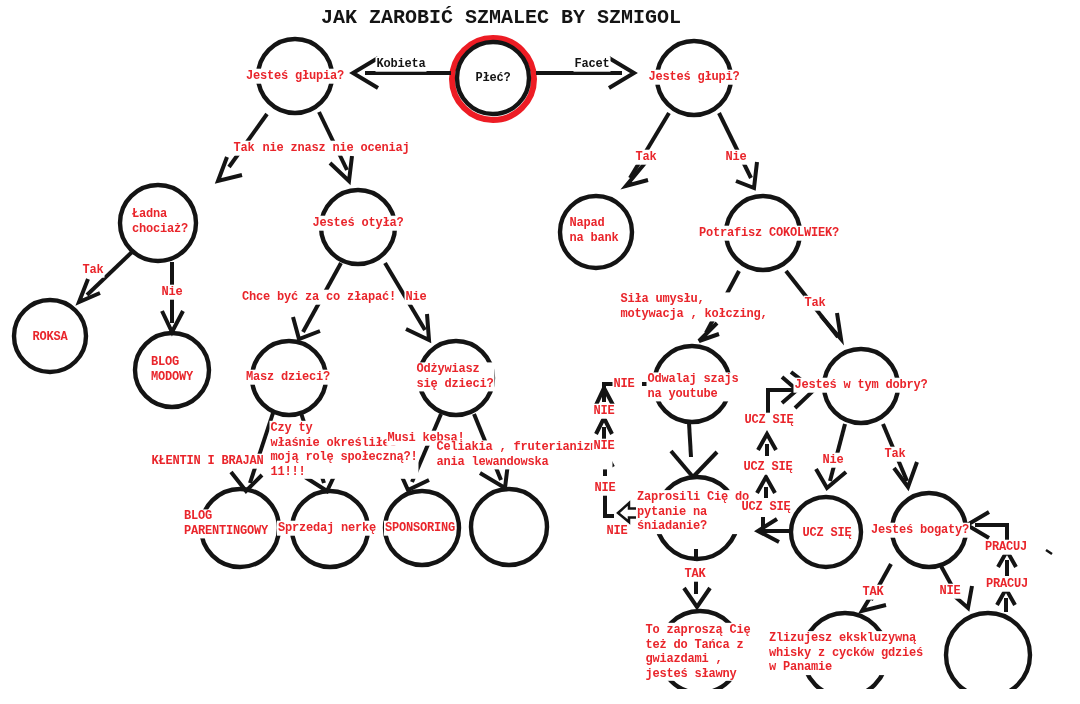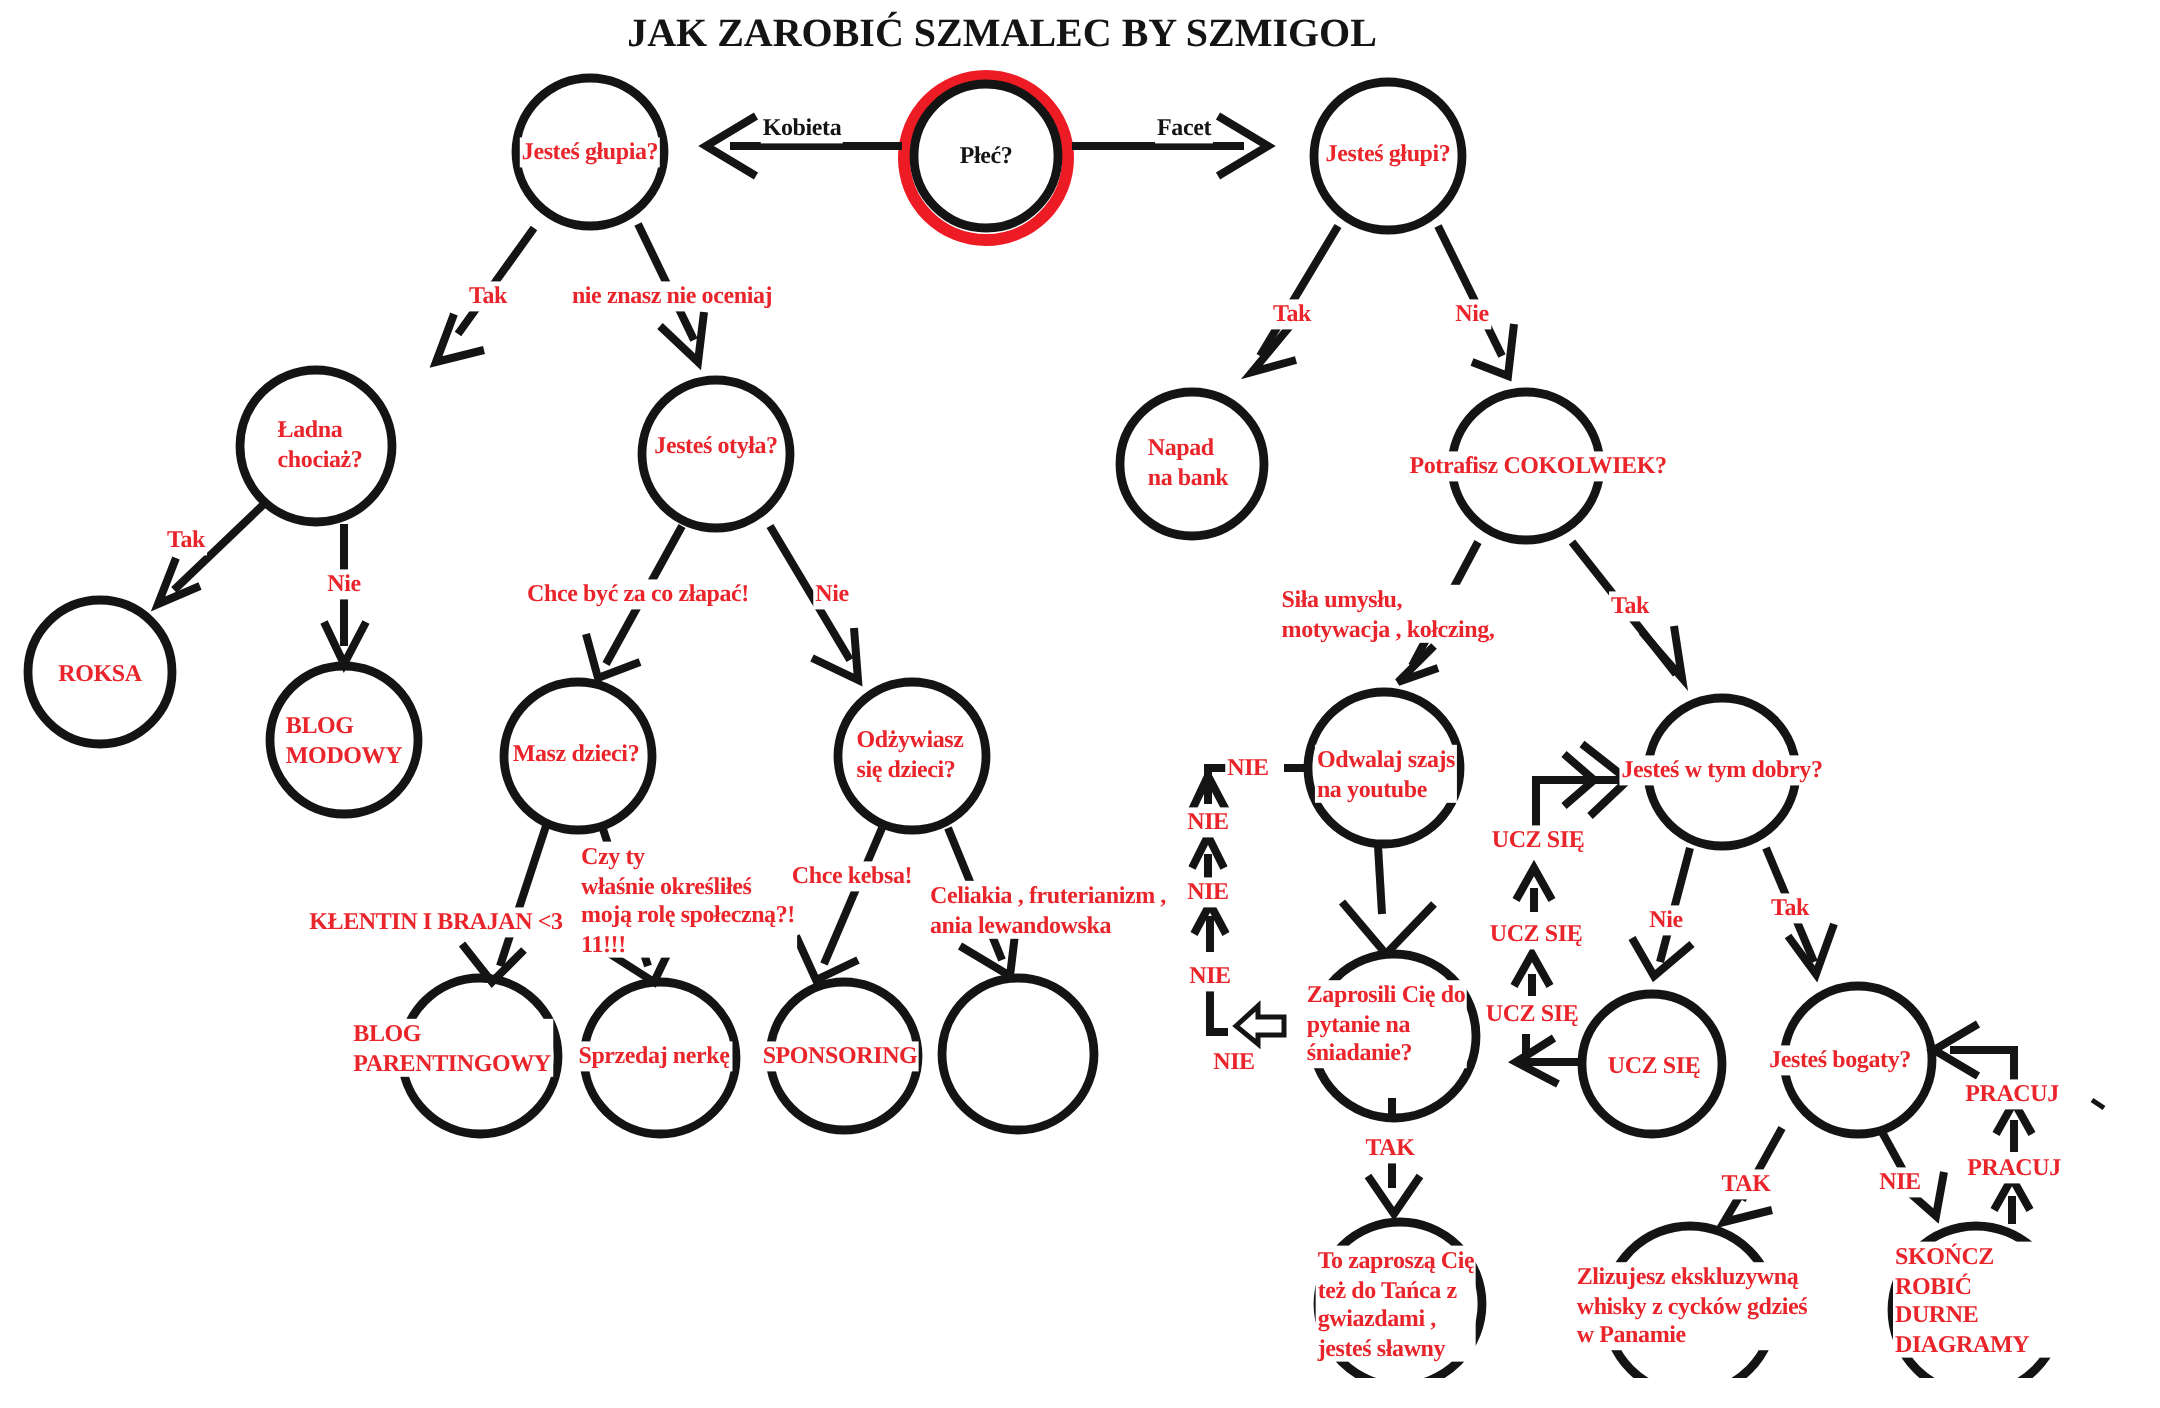--- a/index.html
+++ b/index.html
@@ -1,17 +1,17 @@
 <!DOCTYPE html>
 <html style="--red: #e9252b; --ring_red: #ed1c24; --ink: #141414;"><head>
 <meta charset="utf-8">
 <style>
   html,body{margin:0;padding:0;background:#ffffff;}
   .canvas{position:relative;width:1080px;height:689px;background:#fff;
-          font-family:Liberation Serif, serif;overflow:hidden;}
+          font-family:Liberation Mono, monospace;overflow:hidden;}
   .canvas svg{position:absolute;left:0;top:0;}
   .c  {fill:none;stroke:var(--ink,#141414);stroke-width:4.4px;}
   .ring{fill:none;stroke:var(--ring_red,#ed1c24);stroke-width:6px;}
   .ln {fill:none;stroke:var(--ink,#141414);stroke-width:4px;}
   .thin{fill:none;stroke:var(--ink,#141414);stroke-width:2.5px;}
   .blk{fill:#ffffff;stroke:var(--ink,#141414);stroke-width:2.5px;}
   .title{position:absolute;left:501px;top:6px;transform:translateX(-50%);
          font-size:20px;font-weight:bold;color:var(--ink,#141414);white-space:nowrap;}
   .lbl{position:absolute;transform:translate(-50%,-50%);
        color:var(--red,#e9252b);font-weight:bold;font-size:12px;line-height:14.6px;
@@ -217,37 +217,35 @@
 też do Tańca z
 gwiazdami ,
 jesteś sławny</div>
   <div class="lbl la" style="left:226px;top:524px">BLOG
 PARENTINGOWY</div>
   <div class="lbl" style="left:327px;top:528px">Sprzedaj nerkę</div>
   <div class="lbl" style="left:420px;top:528px">SPONSORING</div>
   <div class="lbl la" style="left:846px;top:653px">Zlizujesz ekskluzywną
 whisky z cycków gdzieś
 w Panamie</div>
-  <div class="lbl la" style="left:991px;top:650px">SKOŃCZ ROBIĆ
-DURNE DIAGRAMY</div>
 
   <div class="lbl black" style="left:401px;top:64px">Kobieta</div>
   <div class="lbl black" style="left:592px;top:64px">Facet</div>
   <div class="lbl" style="left:244px;top:148px">Tak</div>
   <div class="lbl" style="left:336px;top:148px">nie znasz nie oceniaj</div>
   <div class="lbl" style="left:93px;top:270px">Tak</div>
   <div class="lbl" style="left:172px;top:292px">Nie</div>
   <div class="lbl" style="left:319px;top:297px">Chce być za co złapać!</div>
   <div class="lbl" style="left:416px;top:297px">Nie</div>
   <div class="lbl" style="left:218px;top:461px">KŁENTIN I BRAJAN &lt;3</div>
   <div class="lbl la" style="left:344px;top:450px">Czy ty
 właśnie określiłeś
 moją rolę społeczną?!
 11!!!</div>
-  <div class="lbl" style="left:426px;top:438px">Chce kebsa!</div>
+  <div class="lbl" style="left:426px;top:438px">Musi kebsa!</div>
   <div class="lbl la" style="left:524px;top:455px">Celiakia , fruterianizm ,
 ania lewandowska</div>
   <div class="lbl" style="left:646px;top:157px">Tak</div>
   <div class="lbl" style="left:736px;top:157px">Nie</div>
   <div class="lbl la" style="left:694px;top:307px">Siła umysłu,
 motywacja , kołczing,</div>
   <div class="lbl" style="left:815px;top:303px">Tak</div>
   <div class="lbl" style="left:624px;top:384px">NIE</div>
   <div class="lbl" style="left:604px;top:411px">NIE</div>
   <div class="lbl" style="left:604px;top:446px">NIE</div>

